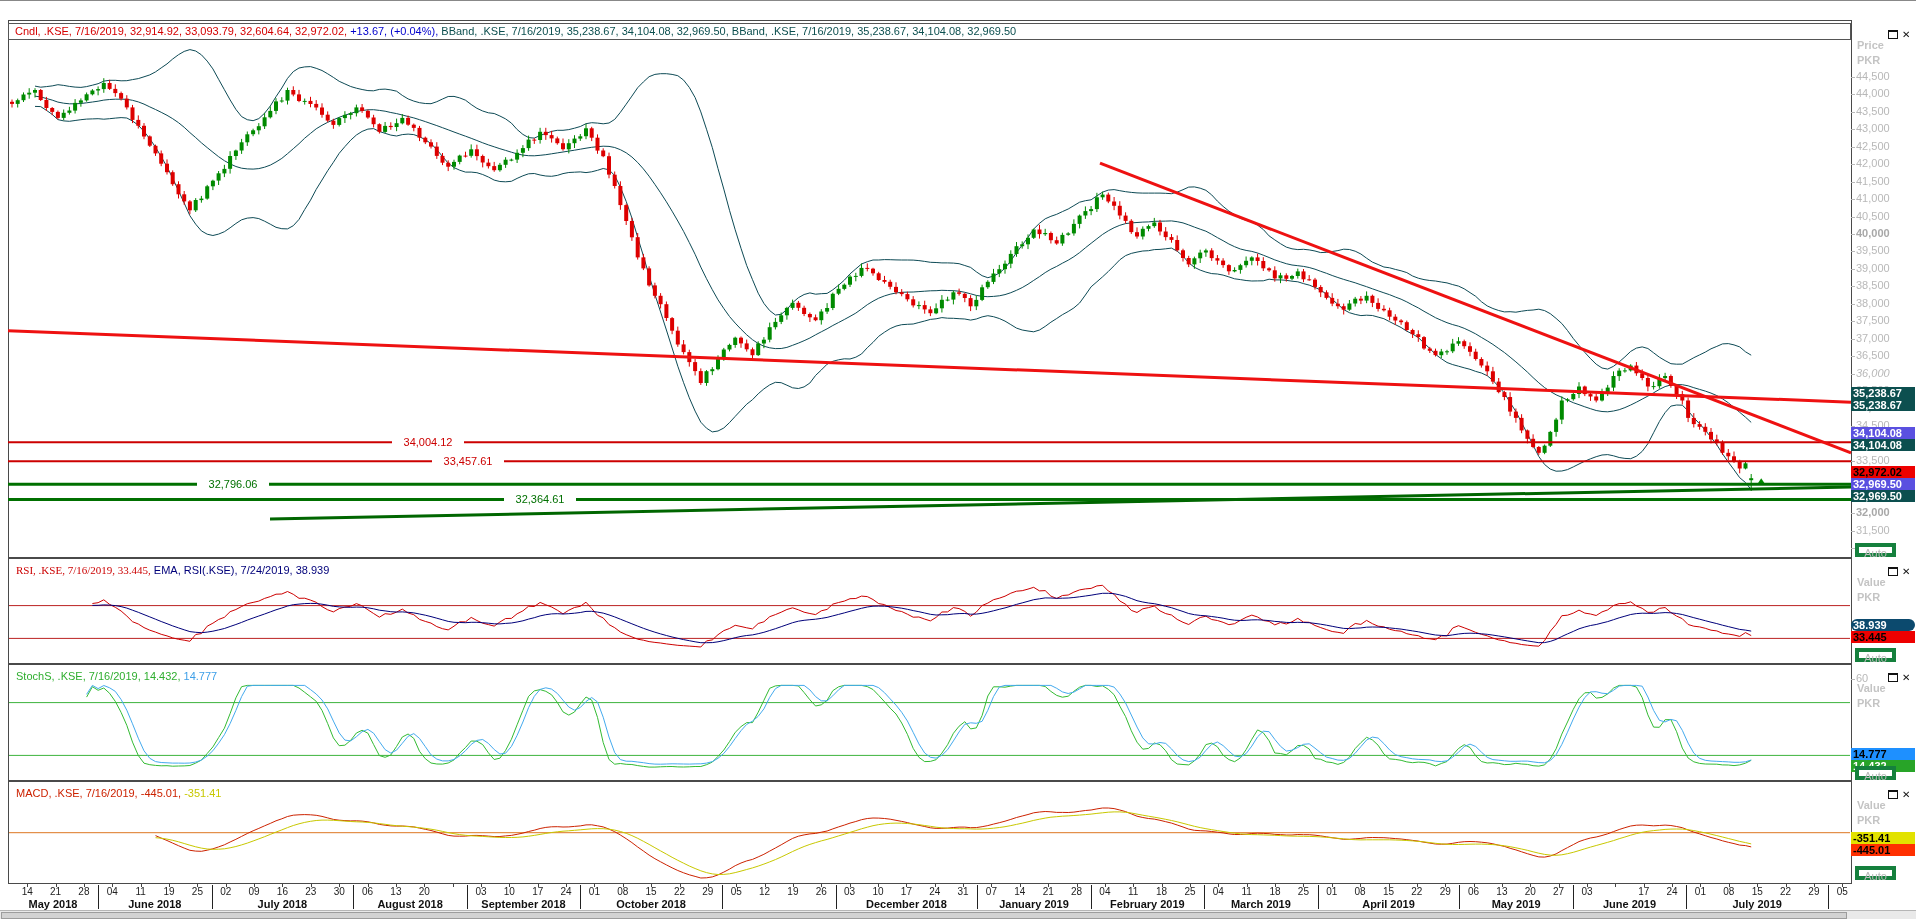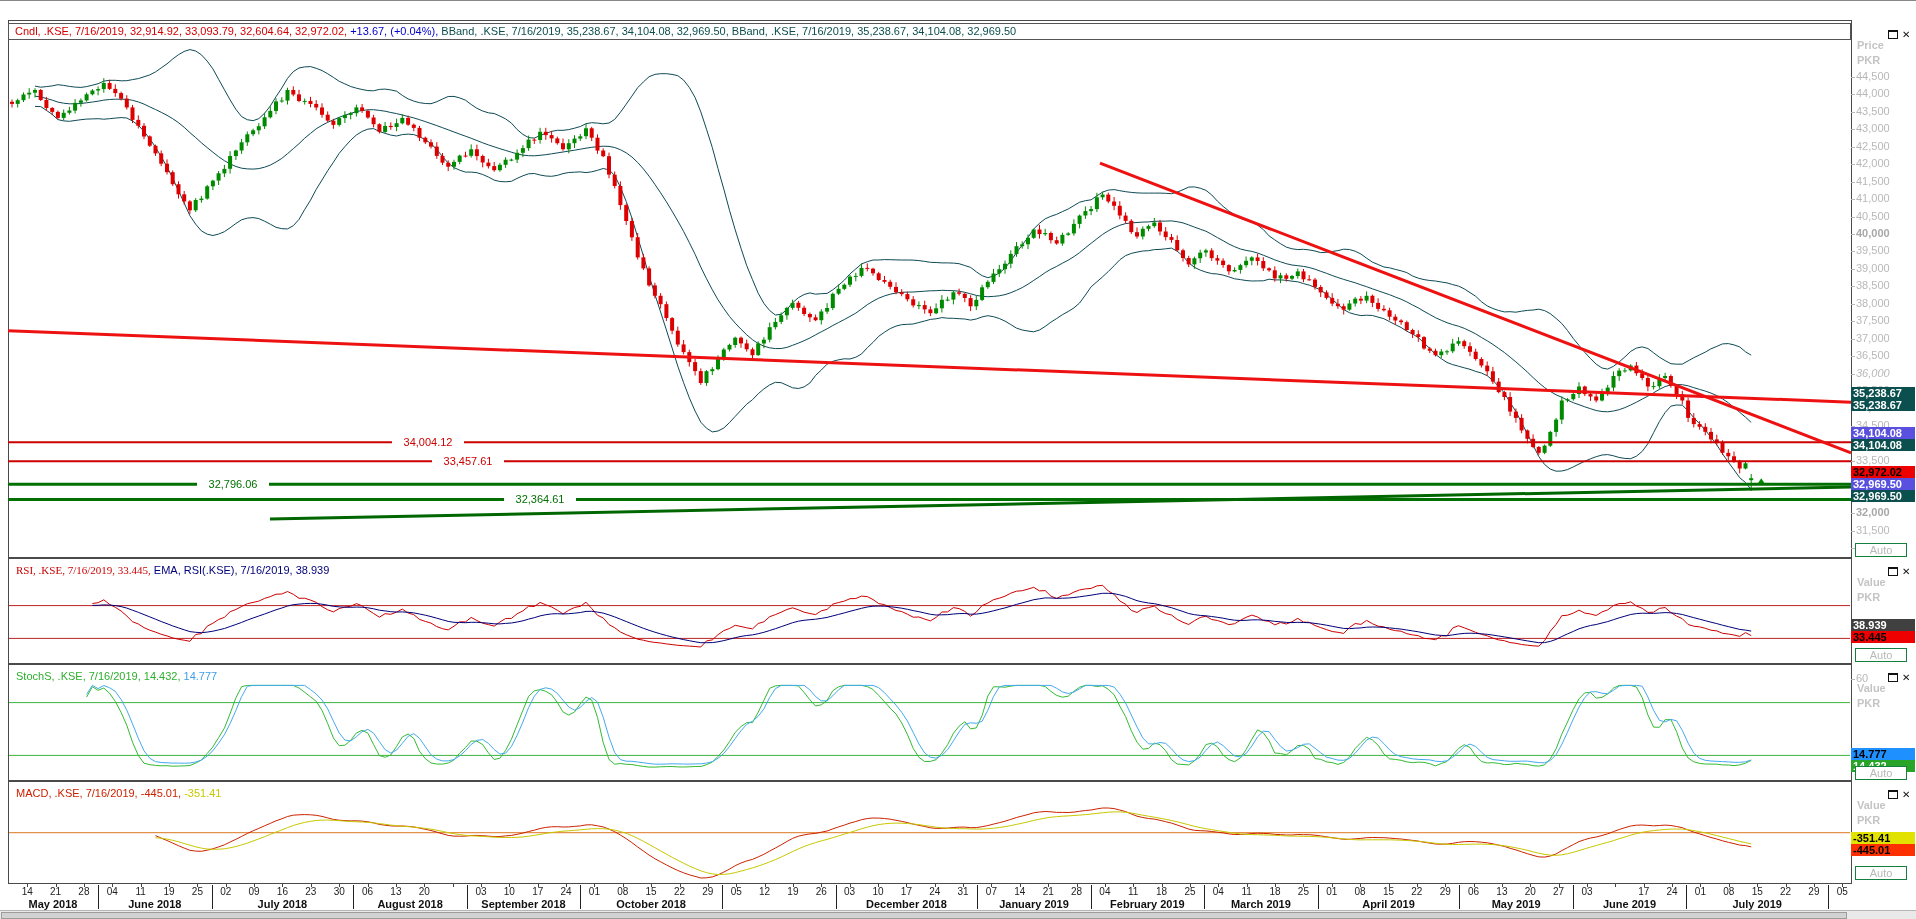--- a/index.html
+++ b/index.html
@@ -13,21 +13,21 @@
   .legendbox{position:absolute;left:8px;top:22px;width:1843px;height:17px;border:1px solid #555;
              background:#fff;box-sizing:border-box;white-space:nowrap;overflow:hidden;
              font-size:11px;line-height:15px;padding-left:6px;}
   .plegend{position:absolute;font-size:11px;white-space:nowrap;line-height:13px;}
   .axhead{position:absolute;left:1857px;font-size:11px;font-weight:bold;color:#c4c4c4;white-space:nowrap;}
   .ytick{position:absolute;left:1851px;font-size:11px;color:#b8b8b8;white-space:nowrap;height:12px;line-height:12px;}
   .ytick .dash{display:inline-block;width:4px;height:1px;background:#b8b8b8;vertical-align:middle;margin-right:1px;}
   .ytick.bold{font-weight:bold;color:#a8a8a8;}
   .badge{position:absolute;left:1851px;width:64px;height:12px;font-size:11px;font-weight:bold;
          line-height:12px;padding-left:2px;box-sizing:border-box;white-space:nowrap;}
-  .autobtn{position:absolute;left:1855px;width:52px;height:14px;border:1px solid #15803d;color:#b8b8b8;
+  .autobtn{position:absolute;left:1855px;width:41px;height:14px;border:4px solid #15803d;color:#b8b8b8;
            font-size:11px;line-height:12px;text-align:center;background:#fff;box-sizing:border-box;}
   .winctl{position:absolute;left:1888px;height:10px;white-space:nowrap;}
   .maxbox{display:inline-block;width:8px;height:6px;border:1px solid #111;border-top:2px solid #111;vertical-align:middle;}
   .xmark{font-size:10px;font-weight:bold;color:#111;margin-left:4px;vertical-align:middle;}
   .dayl{position:absolute;top:885px;font-size:10px;color:#222;transform:translateX(-50%);white-space:nowrap;}
   .weektick{position:absolute;top:883px;width:1px;height:3px;background:#444;}
   .monthsep{position:absolute;top:884px;width:1px;height:24px;background:#222;}
   .monthl{position:absolute;top:897px;font-size:11px;font-weight:bold;color:#111;transform:translateX(-50%);white-space:nowrap;}
   .scroll{position:absolute;top:909px;left:0;width:1916px;height:10px;background:#e9e9e9;border-top:1px solid #b5b5b5;box-sizing:border-box;}
   .thumb{position:absolute;left:1px;top:1px;width:1846px;height:7px;background:#d2d2d2;border:1px solid #9c9c9c;box-sizing:border-box;}
@@ -678,21 +678,21 @@
       <line x1="9.0" y1="754.4" x2="1850.0" y2="754.4" stroke="#3db33d" stroke-width="1"></line>
       <polyline fill="none" stroke="#33bb33" stroke-width="1" points="86.6,696.1 92.4,685.7 98.1,689.3 103.8,687.0 109.6,692.3 115.3,700.4 121.1,711.4 126.8,724.3 132.5,741.1 138.3,754.5 144.0,762.2 149.8,763.7 155.5,764.4 161.2,764.8 167.0,764.7 172.7,765.2 178.5,765.0 184.2,764.9 189.9,764.5 195.7,762.1 201.4,759.1 207.2,752.5 212.9,745.9 218.6,736.6 224.4,727.2 230.1,712.6 235.9,696.8 241.6,685.7 247.3,684.4 253.1,684.4 258.8,684.4 264.6,684.4 270.3,684.4 276.0,684.4 281.8,684.4 287.5,684.4 293.3,684.4 299.0,687.0 304.7,691.3 310.5,695.8 316.2,700.3 322.0,709.4 327.7,722.6 333.4,736.9 339.2,744.7 344.9,744.2 350.7,739.3 356.4,732.0 362.1,729.3 367.9,732.2 373.6,743.5 379.4,754.6 385.1,756.3 390.8,754.0 396.6,745.4 402.3,736.0 408.1,733.0 413.8,737.4 419.5,750.3 425.3,757.7 431.0,762.0 436.8,763.0 442.5,763.1 448.2,762.0 454.0,758.9 459.7,752.1 465.5,746.5 471.2,740.0 476.9,740.2 482.7,743.6 488.4,751.8 494.2,758.5 499.9,757.2 505.6,749.4 511.4,738.3 517.1,723.8 522.9,709.3 528.6,695.3 534.3,689.9 540.1,688.6 545.8,690.3 551.6,693.8 557.3,701.4 563.0,710.9 568.8,714.1 574.5,711.0 580.3,702.9 586.0,696.0 591.7,699.1 597.5,716.4 603.2,741.5 609.0,758.5 614.7,763.2 620.4,762.5 626.2,763.3 631.9,763.5 637.7,764.6 643.4,765.4 649.1,766.1 654.9,766.1 660.6,765.8 666.4,765.6 672.1,765.5 677.8,765.9 683.6,766.0 689.3,765.8 695.1,765.5 700.8,765.5 706.5,763.7 712.3,761.1 718.0,755.4 723.8,749.0 729.5,740.6 735.2,731.4 741.0,725.6 746.7,721.6 752.5,721.6 758.2,711.2 763.9,699.3 769.7,687.3 775.4,684.9 781.2,684.4 786.9,684.4 792.6,684.4 798.4,684.9 804.1,691.5 809.9,698.8 815.6,705.0 821.3,703.8 827.1,699.3 832.8,689.7 838.6,685.8 844.3,684.4 850.0,684.4 855.8,684.4 861.5,684.4 867.3,685.6 873.0,688.5 878.7,694.4 884.5,700.7 890.2,707.2 896.0,713.0 901.7,722.0 907.4,733.3 913.2,747.4 918.9,756.3 924.7,760.6 930.4,760.4 936.1,758.7 941.9,752.1 947.6,743.7 953.4,732.3 959.1,725.2 964.8,720.7 970.6,727.9 976.3,726.9 982.1,714.5 987.8,695.0 993.5,685.8 999.3,685.8 1005.0,686.2 1010.8,685.1 1016.5,684.4 1022.2,684.4 1028.0,684.4 1033.7,684.4 1039.5,684.4 1045.2,685.5 1050.9,690.4 1056.7,694.4 1062.4,696.2 1068.2,695.2 1073.9,690.3 1079.6,686.2 1085.4,684.4 1091.1,684.4 1096.9,685.5 1102.6,684.8 1108.3,688.3 1114.1,693.7 1119.8,705.1 1125.6,715.6 1131.3,729.8 1137.0,741.2 1142.8,748.2 1148.5,747.4 1154.3,742.0 1160.0,743.7 1165.7,749.8 1171.5,758.7 1177.2,763.0 1183.0,763.5 1188.7,763.9 1194.4,759.9 1200.2,753.1 1205.9,743.6 1211.7,742.1 1217.4,745.8 1223.1,754.2 1228.9,758.6 1234.6,760.7 1240.4,756.9 1246.1,748.6 1251.8,738.3 1257.6,728.9 1263.3,731.8 1269.1,739.8 1274.8,752.0 1280.5,752.5 1286.3,753.8 1292.0,749.6 1297.8,744.5 1303.5,744.4 1309.2,748.0 1315.0,757.6 1320.7,758.3 1326.5,760.9 1332.2,761.6 1337.9,763.4 1343.7,761.4 1349.4,756.2 1355.2,747.5 1360.9,741.6 1366.6,736.3 1372.4,738.9 1378.1,744.2 1383.9,753.0 1389.6,757.9 1395.3,758.4 1401.1,759.3 1406.8,760.9 1412.6,761.7 1418.3,761.1 1424.0,761.4 1429.8,762.7 1435.5,764.9 1441.3,762.5 1447.0,760.5 1452.7,754.0 1458.5,747.5 1464.2,743.7 1470.0,746.5 1475.7,754.8 1481.4,760.5 1487.2,762.0 1492.9,761.7 1498.7,762.4 1504.4,763.6 1510.1,763.4 1515.9,762.3 1521.6,763.0 1527.4,763.4 1533.1,764.7 1538.8,765.1 1544.6,763.9 1550.3,757.9 1556.1,747.8 1561.8,733.1 1567.5,721.0 1573.3,708.3 1579.0,697.8 1584.8,691.8 1590.5,691.5 1596.2,697.1 1602.0,696.4 1607.7,692.9 1613.5,687.1 1619.2,684.4 1624.9,684.4 1630.7,684.4 1636.4,686.0 1642.2,696.6 1647.9,713.9 1653.6,726.1 1659.4,726.3 1665.1,718.7 1670.9,718.6 1676.6,730.7 1682.3,747.1 1688.1,757.0 1693.8,760.8 1699.6,762.4 1705.3,763.0 1711.0,763.1 1716.8,763.2 1722.5,763.9 1728.3,764.0 1734.0,764.6 1739.7,763.9 1745.5,762.2 1751.2,759.3"></polyline>
       <polyline fill="none" stroke="#44aaee" stroke-width="1" points="86.6,693.3 92.4,684.4 98.1,687.6 103.8,684.5 109.6,686.8 115.3,690.4 121.1,698.5 126.8,709.2 132.5,722.8 138.3,737.2 144.0,749.8 149.8,757.3 155.5,760.6 161.2,761.5 167.0,761.8 172.7,762.1 178.5,762.1 184.2,762.2 189.9,762.0 195.7,761.0 201.4,759.1 207.2,755.1 212.9,749.7 218.6,742.2 224.4,733.7 230.1,722.6 235.9,709.4 241.6,695.6 247.3,685.3 253.1,684.4 258.8,684.4 264.6,684.4 270.3,684.4 276.0,684.4 281.8,684.4 287.5,684.4 293.3,684.4 299.0,684.4 304.7,684.4 310.5,688.6 316.2,693.0 322.0,699.0 327.7,707.9 333.4,720.1 339.2,731.9 344.9,739.1 350.7,739.9 356.4,735.7 362.1,730.7 367.9,728.4 373.6,732.2 379.4,740.6 385.1,748.6 390.8,752.1 396.6,749.1 402.3,742.3 408.1,735.3 413.8,732.6 419.5,737.4 425.3,745.6 431.0,753.8 436.8,758.1 442.5,759.9 448.2,759.9 454.0,758.5 459.7,754.9 465.5,749.7 471.2,743.4 476.9,739.4 482.7,738.5 488.4,742.4 494.2,748.5 499.9,753.0 505.6,752.2 511.4,745.5 517.1,734.4 522.9,721.0 528.6,706.6 534.3,695.3 540.1,688.4 545.8,686.8 551.6,688.1 557.3,692.4 563.0,699.2 568.8,706.0 574.5,709.2 580.3,706.5 586.0,700.5 591.7,696.5 597.5,701.0 603.2,716.2 609.0,736.0 614.7,751.6 620.4,758.6 626.2,760.2 631.9,760.3 637.7,761.0 643.4,761.7 649.1,762.6 654.9,763.1 660.6,763.2 666.4,763.0 672.1,762.8 677.8,762.9 683.6,763.0 689.3,763.1 695.1,762.9 700.8,762.8 706.5,762.1 712.3,760.6 718.0,757.3 723.8,752.4 729.5,745.5 735.2,737.5 741.0,729.7 746.7,723.4 752.5,720.1 758.2,715.3 763.9,707.9 769.7,696.4 775.4,687.7 781.2,684.4 786.9,684.4 792.6,684.4 798.4,684.4 804.1,684.4 809.9,688.9 815.6,695.6 821.3,699.8 827.1,699.9 832.8,694.8 838.6,688.8 844.3,684.4 850.0,684.4 855.8,684.4 861.5,684.4 867.3,684.4 873.0,684.4 878.7,686.7 884.5,691.7 890.2,697.9 896.0,704.1 901.7,711.3 907.4,720.0 913.2,731.4 918.9,742.9 924.7,752.0 930.4,756.3 936.1,757.1 941.9,754.3 947.6,748.7 953.4,739.9 959.1,730.9 964.8,723.3 970.6,721.8 976.3,722.3 982.1,720.3 987.8,709.3 993.5,695.6 999.3,686.0 1005.0,684.4 1010.8,684.4 1016.5,684.4 1022.2,684.4 1028.0,684.4 1033.7,684.4 1039.5,684.4 1045.2,684.4 1050.9,684.4 1056.7,687.3 1062.4,690.9 1068.2,692.5 1073.9,691.1 1079.6,687.8 1085.4,684.4 1091.1,684.4 1096.9,684.4 1102.6,684.4 1108.3,684.4 1114.1,686.1 1119.8,692.9 1125.6,702.0 1131.3,714.0 1137.0,726.0 1142.8,736.9 1148.5,742.8 1154.3,743.0 1160.0,741.5 1165.7,742.4 1171.5,747.9 1177.2,754.4 1183.0,758.9 1188.7,760.6 1194.4,759.6 1200.2,756.2 1205.9,749.4 1211.7,743.4 1217.4,741.0 1223.1,744.6 1228.9,750.1 1234.6,755.0 1240.4,755.9 1246.1,752.6 1251.8,745.1 1257.6,735.8 1263.3,730.2 1269.1,730.7 1274.8,738.4 1280.5,745.3 1286.3,750.0 1292.0,749.2 1297.8,746.5 1303.5,743.3 1309.2,742.8 1315.0,747.2 1320.7,751.8 1326.5,756.1 1332.2,757.5 1337.9,759.1 1343.7,759.3 1349.4,757.5 1355.2,752.2 1360.9,745.6 1366.6,739.0 1372.4,736.1 1378.1,737.0 1383.9,742.6 1389.6,748.9 1395.3,753.6 1401.1,755.7 1406.8,756.7 1412.6,757.8 1418.3,758.4 1424.0,758.6 1429.8,758.9 1435.5,760.2 1441.3,760.6 1447.0,759.8 1452.7,756.2 1458.5,751.2 1464.2,745.6 1470.0,743.1 1475.7,745.5 1481.4,751.1 1487.2,756.3 1492.9,758.6 1498.7,759.2 1504.4,759.8 1510.1,760.3 1515.9,760.3 1521.6,760.1 1527.4,760.1 1533.1,760.9 1538.8,761.6 1544.6,761.8 1550.3,759.5 1556.1,753.7 1561.8,743.5 1567.5,731.2 1573.3,718.0 1579.0,706.2 1584.8,696.5 1590.5,690.9 1596.2,690.7 1602.0,692.2 1607.7,692.7 1613.5,689.3 1619.2,685.1 1624.9,684.4 1630.7,684.4 1636.4,684.4 1642.2,685.2 1647.9,696.0 1653.6,709.4 1659.4,719.3 1665.1,720.9 1670.9,718.4 1676.6,719.8 1682.3,729.3 1688.1,742.1 1693.8,752.1 1699.6,757.3 1705.3,759.3 1711.0,760.0 1716.8,760.3 1722.5,760.6 1728.3,760.9 1734.0,761.3 1739.7,761.3 1745.5,760.8 1751.2,759.0"></polyline>
       <line x1="9.0" y1="831.7" x2="1850.0" y2="831.7" stroke="#dd7722" stroke-width="1"></line>
       <polyline fill="none" stroke="#cc2200" stroke-width="1" points="155.5,834.6 161.2,837.1 167.0,839.5 172.7,842.1 178.5,844.7 184.2,847.1 189.9,849.3 195.7,850.1 201.4,850.3 207.2,849.2 212.9,847.8 218.6,845.9 224.4,843.8 230.1,841.0 235.9,838.3 241.6,835.4 247.3,832.5 253.1,829.8 258.8,827.4 264.6,824.8 270.3,822.4 276.0,819.8 281.8,817.8 287.5,815.5 293.3,814.2 299.0,813.8 304.7,813.6 310.5,813.8 316.2,814.3 322.0,815.4 327.7,816.9 333.4,818.4 339.2,819.2 344.9,819.6 350.7,819.9 356.4,819.8 362.1,820.1 367.9,820.8 373.6,821.9 379.4,823.4 385.1,824.2 390.8,824.9 396.6,825.1 402.3,825.0 408.1,825.4 413.8,825.9 419.5,827.1 425.3,828.3 431.0,829.5 436.8,831.1 442.5,832.8 448.2,834.4 454.0,835.1 459.7,835.2 465.5,835.1 471.2,834.5 476.9,834.4 482.7,834.7 488.4,835.1 494.2,835.6 499.9,835.5 505.6,834.9 511.4,834.4 517.1,833.3 522.9,832.1 528.6,830.5 534.3,829.2 540.1,827.5 545.8,826.4 551.6,825.8 557.3,825.7 563.0,826.0 568.8,825.9 574.5,825.4 580.3,824.9 586.0,823.9 591.7,823.8 597.5,824.8 603.2,825.9 609.0,828.1 614.7,830.7 620.4,834.0 626.2,837.7 631.9,841.6 637.7,846.0 643.4,850.0 649.1,854.1 654.9,857.7 660.6,860.8 666.4,863.9 672.1,866.8 677.8,869.5 683.6,871.8 689.3,873.8 695.1,875.4 700.8,877.0 706.5,876.8 712.3,875.9 718.0,873.9 723.8,871.1 729.5,868.1 735.2,864.7 741.0,862.0 746.7,859.9 752.5,858.4 758.2,855.9 763.9,853.3 769.7,850.1 775.4,847.0 781.2,843.8 786.9,840.5 792.6,837.4 798.4,835.2 804.1,833.9 809.9,832.9 815.6,832.4 821.3,831.2 827.1,830.0 832.8,827.9 838.6,825.9 844.3,824.1 850.0,822.1 855.8,820.5 861.5,818.7 867.3,817.5 873.0,817.0 878.7,817.1 884.5,817.5 890.2,818.2 896.0,819.3 901.7,820.4 907.4,821.6 913.2,823.1 918.9,824.3 924.7,825.5 930.4,826.8 936.1,827.4 941.9,827.3 947.6,827.1 953.4,826.5 959.1,826.1 964.8,826.1 970.6,826.7 976.3,826.6 982.1,825.7 987.8,824.6 993.5,823.1 999.3,821.7 1005.0,820.2 1010.8,818.4 1016.5,816.5 1022.2,815.0 1028.0,813.5 1033.7,811.8 1039.5,811.0 1045.2,810.5 1050.9,810.8 1056.7,811.4 1062.4,811.4 1068.2,811.5 1073.9,811.1 1079.6,810.3 1085.4,809.5 1091.1,809.0 1096.9,807.9 1102.6,807.0 1108.3,807.0 1114.1,807.6 1119.8,809.0 1125.6,810.6 1131.3,812.9 1137.0,815.2 1142.8,816.5 1148.5,817.5 1154.3,818.1 1160.0,819.3 1165.7,820.7 1171.5,822.1 1177.2,824.0 1183.0,826.0 1188.7,828.1 1194.4,829.3 1200.2,829.7 1205.9,829.9 1211.7,830.5 1217.4,831.2 1223.1,831.9 1228.9,832.9 1234.6,833.5 1240.4,833.5 1246.1,833.2 1251.8,832.5 1257.6,832.2 1263.3,832.4 1269.1,832.7 1274.8,833.4 1280.5,833.6 1286.3,834.0 1292.0,834.0 1297.8,833.5 1303.5,833.7 1309.2,833.7 1315.0,834.2 1320.7,834.9 1326.5,835.8 1332.2,836.7 1337.9,837.5 1343.7,838.3 1349.4,838.3 1355.2,837.8 1360.9,837.4 1366.6,836.7 1372.4,836.5 1378.1,836.6 1383.9,836.7 1389.6,837.1 1395.3,837.6 1401.1,838.0 1406.8,838.7 1412.6,839.4 1418.3,840.1 1424.0,841.2 1429.8,842.1 1435.5,843.0 1441.3,843.2 1447.0,843.1 1452.7,842.3 1458.5,841.3 1464.2,840.7 1470.0,840.5 1475.7,840.7 1481.4,841.2 1487.2,841.8 1492.9,842.8 1498.7,844.2 1504.4,845.4 1510.1,847.3 1515.9,848.9 1521.6,850.8 1527.4,852.7 1533.1,854.4 1538.8,855.9 1544.6,856.1 1550.3,855.0 1556.1,852.9 1561.8,849.6 1567.5,846.6 1573.3,843.6 1579.0,840.6 1584.8,838.6 1590.5,837.0 1596.2,836.0 1602.0,834.5 1607.7,832.8 1613.5,830.6 1619.2,828.5 1624.9,826.7 1630.7,825.0 1636.4,824.2 1642.2,824.0 1647.9,824.4 1653.6,824.8 1659.4,824.5 1665.1,824.1 1670.9,824.5 1676.6,825.5 1682.3,826.7 1688.1,829.0 1693.8,831.1 1699.6,832.9 1705.3,834.7 1711.0,836.5 1716.8,838.0 1722.5,839.8 1728.3,841.3 1734.0,842.6 1739.7,844.1 1745.5,844.6 1751.2,845.9"></polyline>
       <polyline fill="none" stroke="#c8c800" stroke-width="1" points="155.5,836.7 161.2,837.2 167.0,838.1 172.7,839.3 178.5,840.8 184.2,842.5 189.9,844.2 195.7,845.8 201.4,847.1 207.2,848.0 212.9,848.3 218.6,848.2 224.4,847.8 230.1,846.8 235.9,845.5 241.6,843.9 247.3,842.1 253.1,840.0 258.8,837.9 264.6,835.7 270.3,833.4 276.0,831.1 281.8,828.9 287.5,826.6 293.3,824.5 299.0,822.8 304.7,821.4 310.5,820.3 316.2,819.5 322.0,819.1 327.7,819.1 333.4,819.3 339.2,819.7 344.9,820.1 350.7,820.5 356.4,820.8 362.1,821.0 367.9,821.4 373.6,821.9 379.4,822.6 385.1,823.3 390.8,824.1 396.6,824.7 402.3,825.2 408.1,825.6 413.8,826.1 419.5,826.7 425.3,827.4 431.0,828.2 436.8,829.2 442.5,830.4 448.2,831.6 454.0,832.7 459.7,833.6 465.5,834.3 471.2,834.8 476.9,835.1 482.7,835.4 488.4,835.8 494.2,836.1 499.9,836.4 505.6,836.5 511.4,836.5 517.1,836.3 522.9,835.9 528.6,835.2 534.3,834.4 540.1,833.4 545.8,832.4 551.6,831.5 557.3,830.8 563.0,830.2 568.8,829.8 574.5,829.3 580.3,828.8 586.0,828.3 591.7,827.8 597.5,827.6 603.2,827.7 609.0,828.2 614.7,829.1 620.4,830.5 626.2,832.3 631.9,834.6 637.7,837.3 643.4,840.3 649.1,843.4 654.9,846.7 660.6,849.9 666.4,853.1 672.1,856.3 677.8,859.3 683.6,862.2 689.3,865.0 695.1,867.5 700.8,869.8 706.5,871.6 712.3,872.9 718.0,873.5 723.8,873.4 729.5,872.8 735.2,871.6 741.0,870.1 746.7,868.5 752.5,866.9 758.2,865.1 763.9,863.1 769.7,860.9 775.4,858.6 781.2,856.0 786.9,853.3 792.6,850.5 798.4,847.9 804.1,845.5 809.9,843.4 815.6,841.6 821.3,839.9 827.1,838.4 832.8,836.7 838.6,834.9 844.3,833.2 850.0,831.4 855.8,829.6 861.5,827.8 867.3,826.2 873.0,824.7 878.7,823.6 884.5,822.8 890.2,822.3 896.0,822.1 901.7,822.2 907.4,822.5 913.2,823.0 918.9,823.7 924.7,824.5 930.4,825.3 936.1,826.2 941.9,826.8 947.6,827.3 953.4,827.5 959.1,827.7 964.8,827.7 970.6,827.9 976.3,828.1 982.1,828.0 987.8,827.7 993.5,827.2 999.3,826.5 1005.0,825.7 1010.8,824.6 1016.5,823.4 1022.2,822.2 1028.0,820.8 1033.7,819.4 1039.5,818.2 1045.2,817.1 1050.9,816.2 1056.7,815.7 1062.4,815.2 1068.2,814.9 1073.9,814.5 1079.6,814.1 1085.4,813.6 1091.1,813.1 1096.9,812.4 1102.6,811.8 1108.3,811.2 1114.1,810.9 1119.8,810.9 1125.6,811.3 1131.3,812.0 1137.0,813.1 1142.8,814.2 1148.5,815.2 1154.3,816.2 1160.0,817.2 1165.7,818.3 1171.5,819.5 1177.2,820.8 1183.0,822.3 1188.7,823.8 1194.4,825.3 1200.2,826.6 1205.9,827.7 1211.7,828.7 1217.4,829.6 1223.1,830.5 1228.9,831.4 1234.6,832.2 1240.4,832.9 1246.1,833.3 1251.8,833.6 1257.6,833.7 1263.3,833.9 1269.1,834.1 1274.8,834.3 1280.5,834.6 1286.3,834.9 1292.0,835.1 1297.8,835.2 1303.5,835.3 1309.2,835.4 1315.0,835.6 1320.7,835.9 1326.5,836.3 1332.2,836.8 1337.9,837.3 1343.7,837.9 1349.4,838.4 1355.2,838.7 1360.9,838.9 1366.6,838.8 1372.4,838.8 1378.1,838.8 1383.9,838.8 1389.6,838.8 1395.3,839.0 1401.1,839.2 1406.8,839.5 1412.6,839.9 1418.3,840.4 1424.0,840.9 1429.8,841.6 1435.5,842.3 1441.3,842.9 1447.0,843.3 1452.7,843.5 1458.5,843.5 1464.2,843.4 1470.0,843.2 1475.7,843.1 1481.4,843.1 1487.2,843.3 1492.9,843.6 1498.7,844.1 1504.4,844.8 1510.1,845.7 1515.9,846.8 1521.6,848.0 1527.4,849.3 1533.1,850.8 1538.8,852.2 1544.6,853.4 1550.3,854.1 1556.1,854.3 1561.8,853.8 1567.5,852.7 1573.3,851.3 1579.0,849.6 1584.8,847.8 1590.5,846.1 1596.2,844.5 1602.0,842.9 1607.7,841.3 1613.5,839.6 1619.2,837.7 1624.9,836.0 1630.7,834.2 1636.4,832.6 1642.2,831.3 1647.9,830.3 1653.6,829.6 1659.4,829.0 1665.1,828.4 1670.9,828.1 1676.6,828.0 1682.3,828.1 1688.1,828.7 1693.8,829.6 1699.6,830.7 1705.3,831.9 1711.0,833.2 1716.8,834.6 1722.5,836.0 1728.3,837.5 1734.0,838.9 1739.7,840.4 1745.5,841.6 1751.2,842.9"></polyline>
     </svg>
 
   <div class="legendbox" id="main-legend"><span style="color: rgb(212, 0, 0);">Cndl, .KSE, 7/16/2019, 32,914.92, 33,093.79, 32,604.64, 32,972.02,</span><span style="color: rgb(0, 0, 204);"> +13.67, (+0.04%),</span><span style="color: rgb(12, 79, 79);"> BBand, .KSE, 7/16/2019, 35,238.67, 34,104.08, 32,969.50,</span><span style="color: rgb(12, 79, 79);"> BBand, .KSE, 7/16/2019, 35,238.67, 34,104.08, 32,969.50</span></div>
 
-  <div class="plegend" id="rsi-legend" style="left:16px;top:563px;"><span style="color: rgb(204, 0, 0); font-family: Liberation Serif, serif;">RSI, .KSE, 7/16/2019, 33.445,</span><span style="color: rgb(0, 0, 122);"> EMA, RSI(.KSE), 7/16/2019, 38.939</span></div>
+  <div class="plegend" id="rsi-legend" style="left:16px;top:563px;"><span style="color: rgb(204, 0, 0); font-family: Liberation Serif, serif;">RSI, .KSE, 7/16/2019, 33.445,</span><span style="color: rgb(0, 0, 122);"> EMA, RSI(.KSE), 7/24/2019, 38.939</span></div>
   <div class="plegend" id="stoch-legend" style="left:16px;top:669px;"><span style="color: rgb(47, 174, 47);">StochS, .KSE, 7/16/2019, 14.432,</span><span style="color: rgb(61, 159, 232);"> 14.777</span></div>
   <div class="plegend" id="macd-legend" style="left:16px;top:786px;"><span style="color: rgb(204, 34, 0);">MACD, .KSE, 7/16/2019, -445.01,</span><span style="color: rgb(200, 200, 0);"> -351.41</span></div>
 
   <div id="chrome">
       <div class="winctl" style="top: 24px;"><span class="maxbox"></span><span class="xmark">✕</span></div>
       <div class="axhead" style="top: 38px;">Price</div>
       <div class="axhead" style="top: 53px;">PKR</div>
       <div class="ytick" style="top: 69px;"><span class="dash"></span>44,500</div>
       <div class="ytick" style="top: 86px;"><span class="dash"></span>44,000</div>
       <div class="ytick" style="top: 104px;"><span class="dash"></span>43,500</div>
@@ -725,21 +725,21 @@
       <div class="badge" style="top: 398px; background: rgb(12, 79, 79); color: rgb(255, 255, 255);">35,238.67</div>
       <div class="badge" style="top: 426px; background: rgb(90, 80, 224); color: rgb(255, 255, 255);">34,104.08</div>
       <div class="badge" style="top: 438px; background: rgb(12, 79, 79); color: rgb(255, 255, 255);">34,104.08</div>
       <div class="badge" style="top: 465px; background: rgb(238, 0, 0); color: rgb(0, 0, 0);">32,972.02</div>
       <div class="badge" style="top: 477px; background: rgb(90, 80, 224); color: rgb(255, 255, 255);">32,969.50</div>
       <div class="badge" style="top: 489px; background: rgb(12, 79, 79); color: rgb(255, 255, 255);">32,969.50</div>
       <div class="autobtn" style="top: 542px;">Auto</div>
       <div class="winctl" style="top: 561px;"><span class="maxbox"></span><span class="xmark">✕</span></div>
       <div class="axhead" style="top: 575px;">Value</div>
       <div class="axhead" style="top: 590px;">PKR</div>
-      <div class="badge" style="top: 618px; background: #404040; color: rgb(255, 255, 255);">38.939</div>
+      <div class="badge" style="top: 618px; background: #0c4a6e; color: rgb(255, 255, 255); border-radius: 6px;">38.939</div>
       <div class="badge" style="top: 630px; background: rgb(238, 0, 0); color: rgb(0, 0, 0);">33.445</div>
       <div class="autobtn" style="top: 647px;">Auto</div>
       <div class="winctl" style="top: 667px;"><span class="maxbox"></span><span class="xmark">✕</span></div>
       <div class="axhead" style="top: 681px;">Value</div>
       <div class="axhead" style="top: 696px;">PKR</div>
       <div class="ytick" style="top: 671px;"><span class="dash"></span>60</div>
       <div class="badge" style="top: 747px; background: rgb(30, 144, 255); color: rgb(0, 0, 0);">14.777</div>
       <div class="badge" style="top: 759px; background: rgb(40, 164, 40); color: rgb(255, 255, 255);">14.432</div>
       <div class="autobtn" style="top: 765px;">Auto</div>
       <div class="winctl" style="top: 784px;"><span class="maxbox"></span><span class="xmark">✕</span></div>

